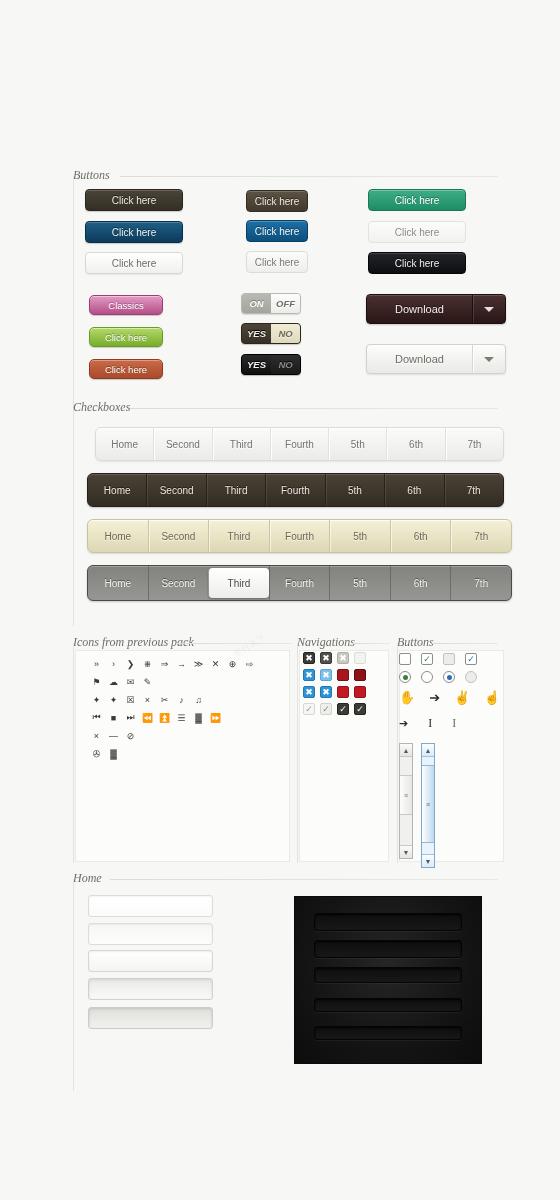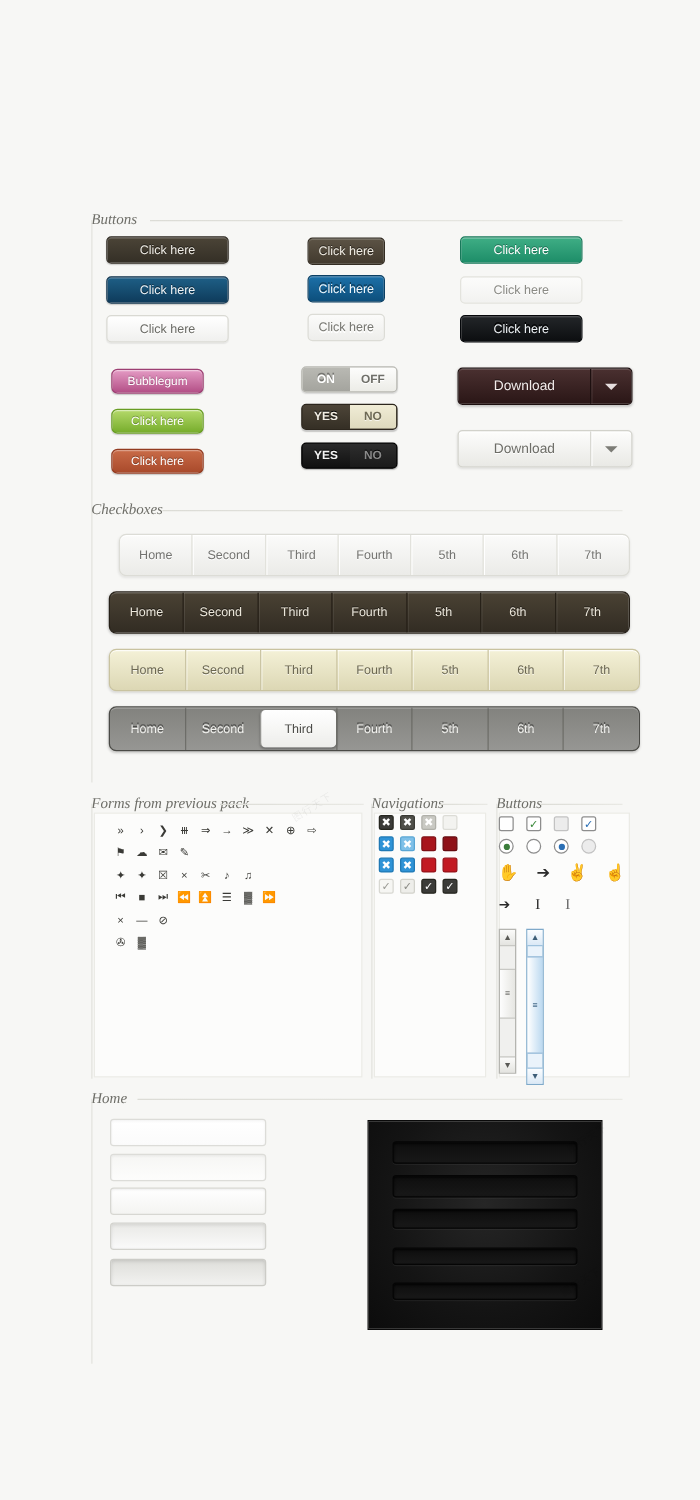--- a/index.html
+++ b/index.html
@@ -126,27 +126,28 @@
     background:linear-gradient(to bottom,#c96b48,#a94a2b);
     color:#ffffff;border:1px solid #923b20;
     border-radius:5px;
     box-shadow:inset 0 1px 0 rgba(255,255,255,.35),0 1px 1px rgba(0,0,0,.2);
     text-shadow:0 -1px 0 rgba(0,0,0,.35);
   }
 
   
   .toggle{
     position:absolute;
-    width:77px;height:21px;
+    width:60px;height:21px;
     border-radius:4px;
     display:flex;
     box-sizing:border-box;
     overflow:hidden;
     font-size:9.5px;font-weight:bold;
     cursor:pointer;
+    font-style:italic;
   }
   .toggle .half{flex:1;display:flex;align-items:center;justify-content:center;}
   .tg-gray{border:1px solid #b9b9b3;background:#dedeD8;box-shadow:0 1px 1px rgba(0,0,0,.12);}
   .tg-gray .on{background:linear-gradient(to bottom,#b9b9b3,#a4a49e);color:#fff;text-shadow:0 -1px 0 rgba(0,0,0,.35);}
   .tg-gray .off{background:linear-gradient(to bottom,#fdfdfc,#ececE7);color:#6f6f69;text-shadow:0 1px 0 #fff;}
   .tg-dark{border:1px solid #2c261d;background:#3b342a;box-shadow:0 1px 1px rgba(0,0,0,.2);}
   .tg-dark .on{background:linear-gradient(to bottom,#4d4538,#352f25);color:#f2eee4;text-shadow:0 -1px 0 #000;}
   .tg-dark .off{background:linear-gradient(to bottom,#f0ecd6,#ded9bd);color:#6d6954;text-shadow:0 1px 0 rgba(255,255,255,.7);}
   .tg-black{border:1px solid #000;background:#111;box-shadow:0 1px 1px rgba(0,0,0,.25);}
   .tg-black .on{background:linear-gradient(to bottom,#2a2a2a,#101010);color:#f4f4f4;text-shadow:0 -1px 0 #000;}
@@ -351,21 +352,21 @@
   <div class="btn white1" style="left:85px;top:252px;">Click here</div>
 
   <div class="btn dark2" style="left:246px;top:190px;">Click here</div>
   <div class="btn blue2" style="left:246px;top:220px;">Click here</div>
   <div class="btn white2" style="left:246px;top:251px;">Click here</div>
 
   <div class="btn green1" style="left:368px;top:189px;">Click here</div>
   <div class="btn ghost" style="left:368px;top:221px;">Click here</div>
   <div class="btn black1" style="left:368px;top:252px;">Click here</div>
 
-  <div class="btn bubble" style="left:89px;top:295px;">Bubblegum</div>
+  <div class="btn bubble" style="left:89px;top:295px;">Classics</div>
   <div class="btn lime" style="left:89px;top:327px;">Click here</div>
   <div class="btn rust" style="left:89px;top:359px;">Click here</div>
 
   <div class="toggle tg-gray" style="left:241px;top:293px;">
     <div class="half on">ON</div>
     <div class="half off">OFF</div>
   </div>
   <div class="toggle tg-dark" style="left:241px;top:323px;">
     <div class="half on">YES</div>
     <div class="half off">NO</div>
@@ -424,21 +425,21 @@
   <div class="nav nav-gray" style="left:87px;top:565px;width:425px;">
     <div class="item">Home</div>
     <div class="item">Second</div>
     <div class="item active">Third</div>
     <div class="item">Fourth</div>
     <div class="item">5th</div>
     <div class="item">6th</div>
     <div class="item">7th</div>
   </div>
 
-  <div class="sec-title" style="left:73px;top:635px;">Forms from previous pack</div>
+  <div class="sec-title" style="left:73px;top:635px;">Icons from previous pack</div>
   <div class="sec-rule" style="left:176px;top:643px;width:115px;"></div>
   <div class="vrule" style="left:73px;top:643px;height:220px;"></div>
 
   <div class="sec-title" style="left:297px;top:635px;">Navigations</div>
   <div class="sec-rule" style="left:352px;top:643px;width:38px;"></div>
   <div class="vrule" style="left:297px;top:643px;height:220px;"></div>
 
   <div class="sec-title" style="left:397px;top:635px;">Buttons</div>
   <div class="sec-rule" style="left:432px;top:643px;width:66px;"></div>
   <div class="vrule" style="left:397px;top:643px;height:220px;"></div>

